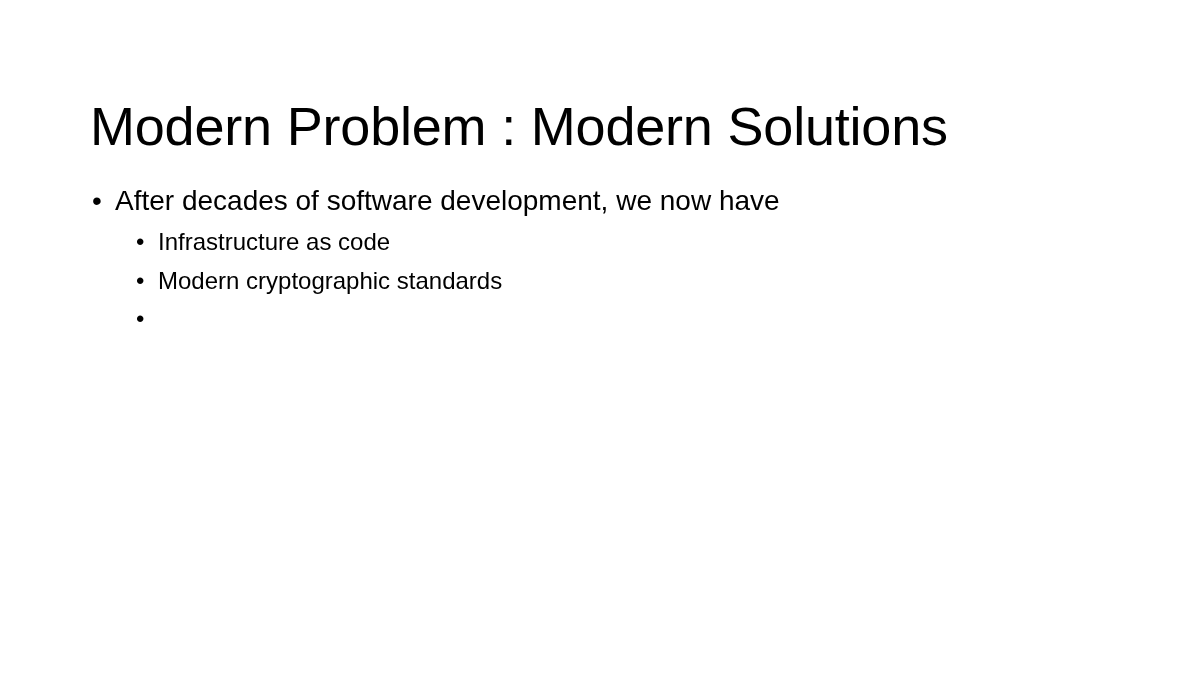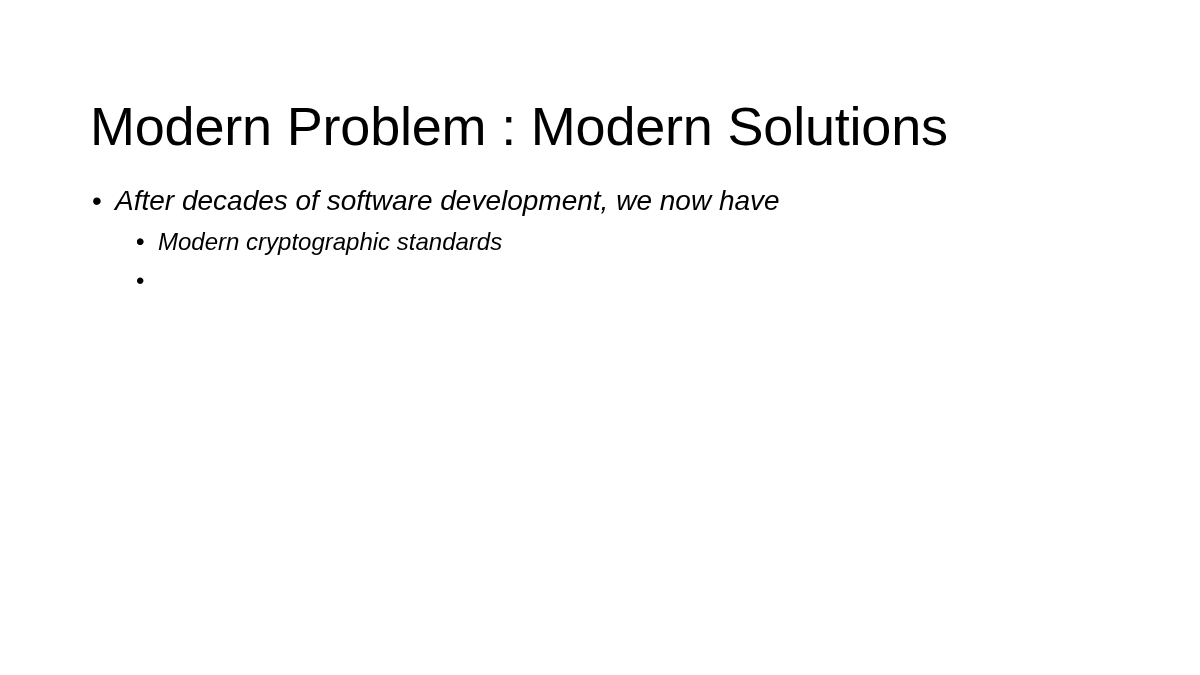--- a/index.html
+++ b/index.html
@@ -78,41 +78,41 @@
   .bullet-l2 > .bullet-mark {
     position: absolute;
     left: 0px;
     top: 0;
     font-size: 24px;
     line-height: 38.5px;
   }
 
   .bullet-text {
     display: inline;
-    font-style: italic;
   }
 </style>
 </head>
 <body>
 
 <div class="slide">
 
   <h1 class="slide-title">Modern Problem : Modern Solutions</h1>
 
   <div class="slide-body">
 
     <div class="bullet-l1">
       <span class="bullet-mark">•</span>
       <span class="bullet-text">After decades of software development, we now have</span>
     </div>
 
     <div class="sub-list">
 
       <div class="bullet-l2">
         <span class="bullet-mark">•</span>
+        <span class="bullet-text">Infrastructure as code</span>
       </div>
 
       <div class="bullet-l2">
         <span class="bullet-mark">•</span>
         <span class="bullet-text">Modern cryptographic standards</span>
       </div>
 
       <div class="bullet-l2">
         <span class="bullet-mark">•</span>
       </div>

